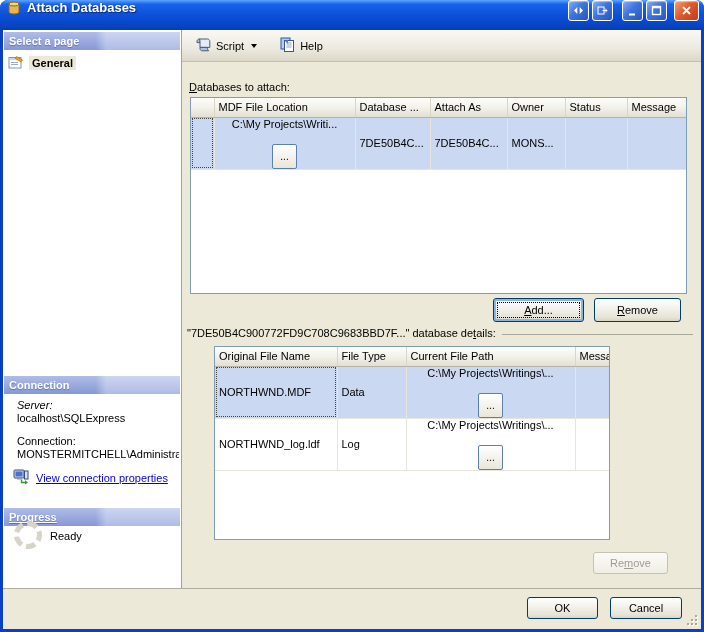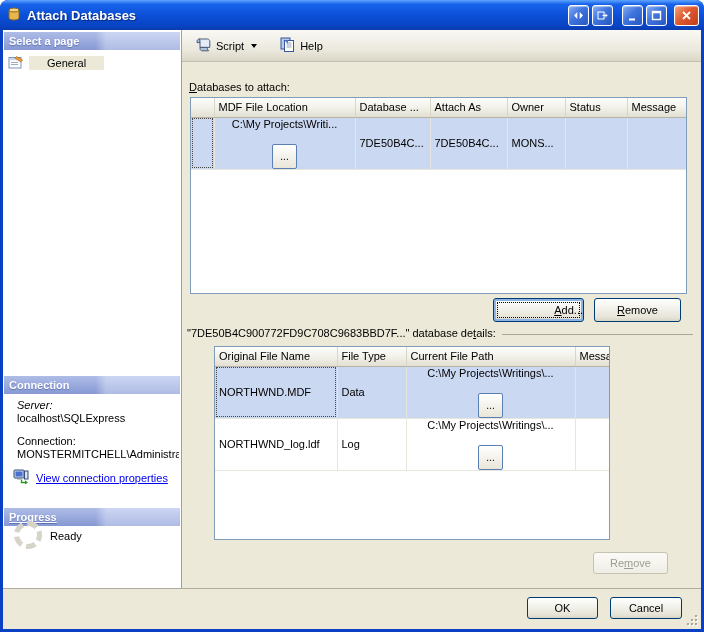--- a/index.html
+++ b/index.html
@@ -8,21 +8,21 @@
     position:relative;width:704px;height:632px;
     background:var(--window-border);
     font-family:"Liberation Sans",sans-serif;font-size:11px;color:#000;
     border-radius:8px 8px 0 0;overflow:hidden;
   }
   
   .titlebar{
     position:absolute;left:0;top:0;width:704px;height:30px;
     background:linear-gradient(180deg,var(--titlebar-1) 0%,var(--titlebar-2) 14%,var(--titlebar-3) 50%,var(--titlebar-4) 88%,var(--titlebar-5) 100%);
     border-radius:8px 8px 0 0;
-    display:flex;align-items:center;padding:0 5px 0 6px;
+    display:flex;padding:0 5px 0 6px;
   }
   .titlebar .title{
     color:#fff;font-weight:bold;font-size:13px;margin-left:5px;flex:1;
     text-shadow:1px 1px 1px rgba(10,30,100,.8);
     white-space:nowrap;overflow:hidden;
   }
   .tb-btn{
     width:21px;height:21px;border:1px solid #fff;border-radius:3px;margin-left:3px;
     background:linear-gradient(135deg,#86aef2 0%,#3f74de 45%,#2757c0 100%);
     box-shadow:inset 0 1px 1px rgba(255,255,255,.5);
@@ -36,21 +36,21 @@
   
   .sidebar{position:absolute;left:0;top:0;width:178px;height:558px;background:#fff;}
   .side-header{
     position:absolute;left:1px;width:176px;height:18px;
     background:linear-gradient(180deg,rgba(255,255,255,.3),rgba(0,0,0,.04)),
                linear-gradient(90deg,var(--panel-header-left) 0%,var(--panel-header-left) 52%,var(--panel-header-right) 58%,var(--panel-header-right) 100%);
     color:#fff;font-weight:bold;line-height:18px;padding-left:5px;
     text-shadow:0 1px 1px rgba(60,80,150,.55);
   }
   .general-item{position:absolute;left:3px;top:23px;display:flex;align-items:center;gap:5px;padding:1px 6px 1px 2px;cursor:pointer;}
-  .general-item .lbl{background:var(--dialog-bg);padding:1px 18px;}
+  .general-item .lbl{background:var(--dialog-bg);padding:1px 3px;font-weight:bold;}
   .side-text{position:absolute;left:14px;right:2px;white-space:nowrap;overflow:hidden;line-height:13px;}
   .link-row{position:absolute;left:10px;top:438px;display:flex;align-items:center;gap:6px;cursor:pointer;}
   .link{color:var(--link);text-decoration:underline;}
   .spinner{position:absolute;left:11px;top:491px;width:28px;height:28px;border-radius:50%;border:5px dashed var(--spinner);}
   .ready-lbl{position:absolute;left:47px;top:500px;}
   
   .rightpane{position:absolute;left:178px;top:0;width:520px;height:558px;border-left:1px solid var(--divider);background:var(--dialog-bg);}
   .toolbar{
     position:absolute;left:0;top:0;width:519px;height:32px;
     background:linear-gradient(180deg,#f9f8f4 0%,#eceadf 60%,#dcd8c8 100%);
@@ -83,21 +83,21 @@
     width:25px;height:15px;flex:0 0 25px;border:1px solid #5a7fb4;border-radius:2px;
     background:linear-gradient(180deg,#fff,#e9e6d9);font-size:10px;line-height:9px;
     text-align:center;padding:0;cursor:pointer;font-family:inherit;
   }
   
   .btn{
     position:absolute;border:1px solid var(--button-border);border-radius:3px;
     background:linear-gradient(180deg,#ffffff 0%,#f2f1ea 45%,#e6e3d6 85%,#d8d4c4 100%);
     font-family:inherit;font-size:11px;color:#000;text-align:center;cursor:pointer;padding:0;
   }
-  .btn.focused{box-shadow:inset 0 0 0 2px var(--focus-ring);text-align:right;}
+  .btn.focused{box-shadow:inset 0 0 0 2px var(--focus-ring);}
   .btn.focused::after{content:"";position:absolute;inset:3px;border:1px dotted #000;}
   .btn.disabled{
     border-color:#c5c2b1;color:var(--disabled-text);
     background:linear-gradient(180deg,#fbfaf7,#efeee5);cursor:default;
   }
   .btn-add{left:311px;top:268px;width:91px;height:24px;}
   .btn-remove{left:412px;top:268px;width:87px;height:24px;}
   .btn-remove2{left:411px;top:522px;width:75px;height:22px;}
   
   .caption{position:absolute;left:5px;top:297px;right:8px;display:flex;align-items:center;gap:6px;}

